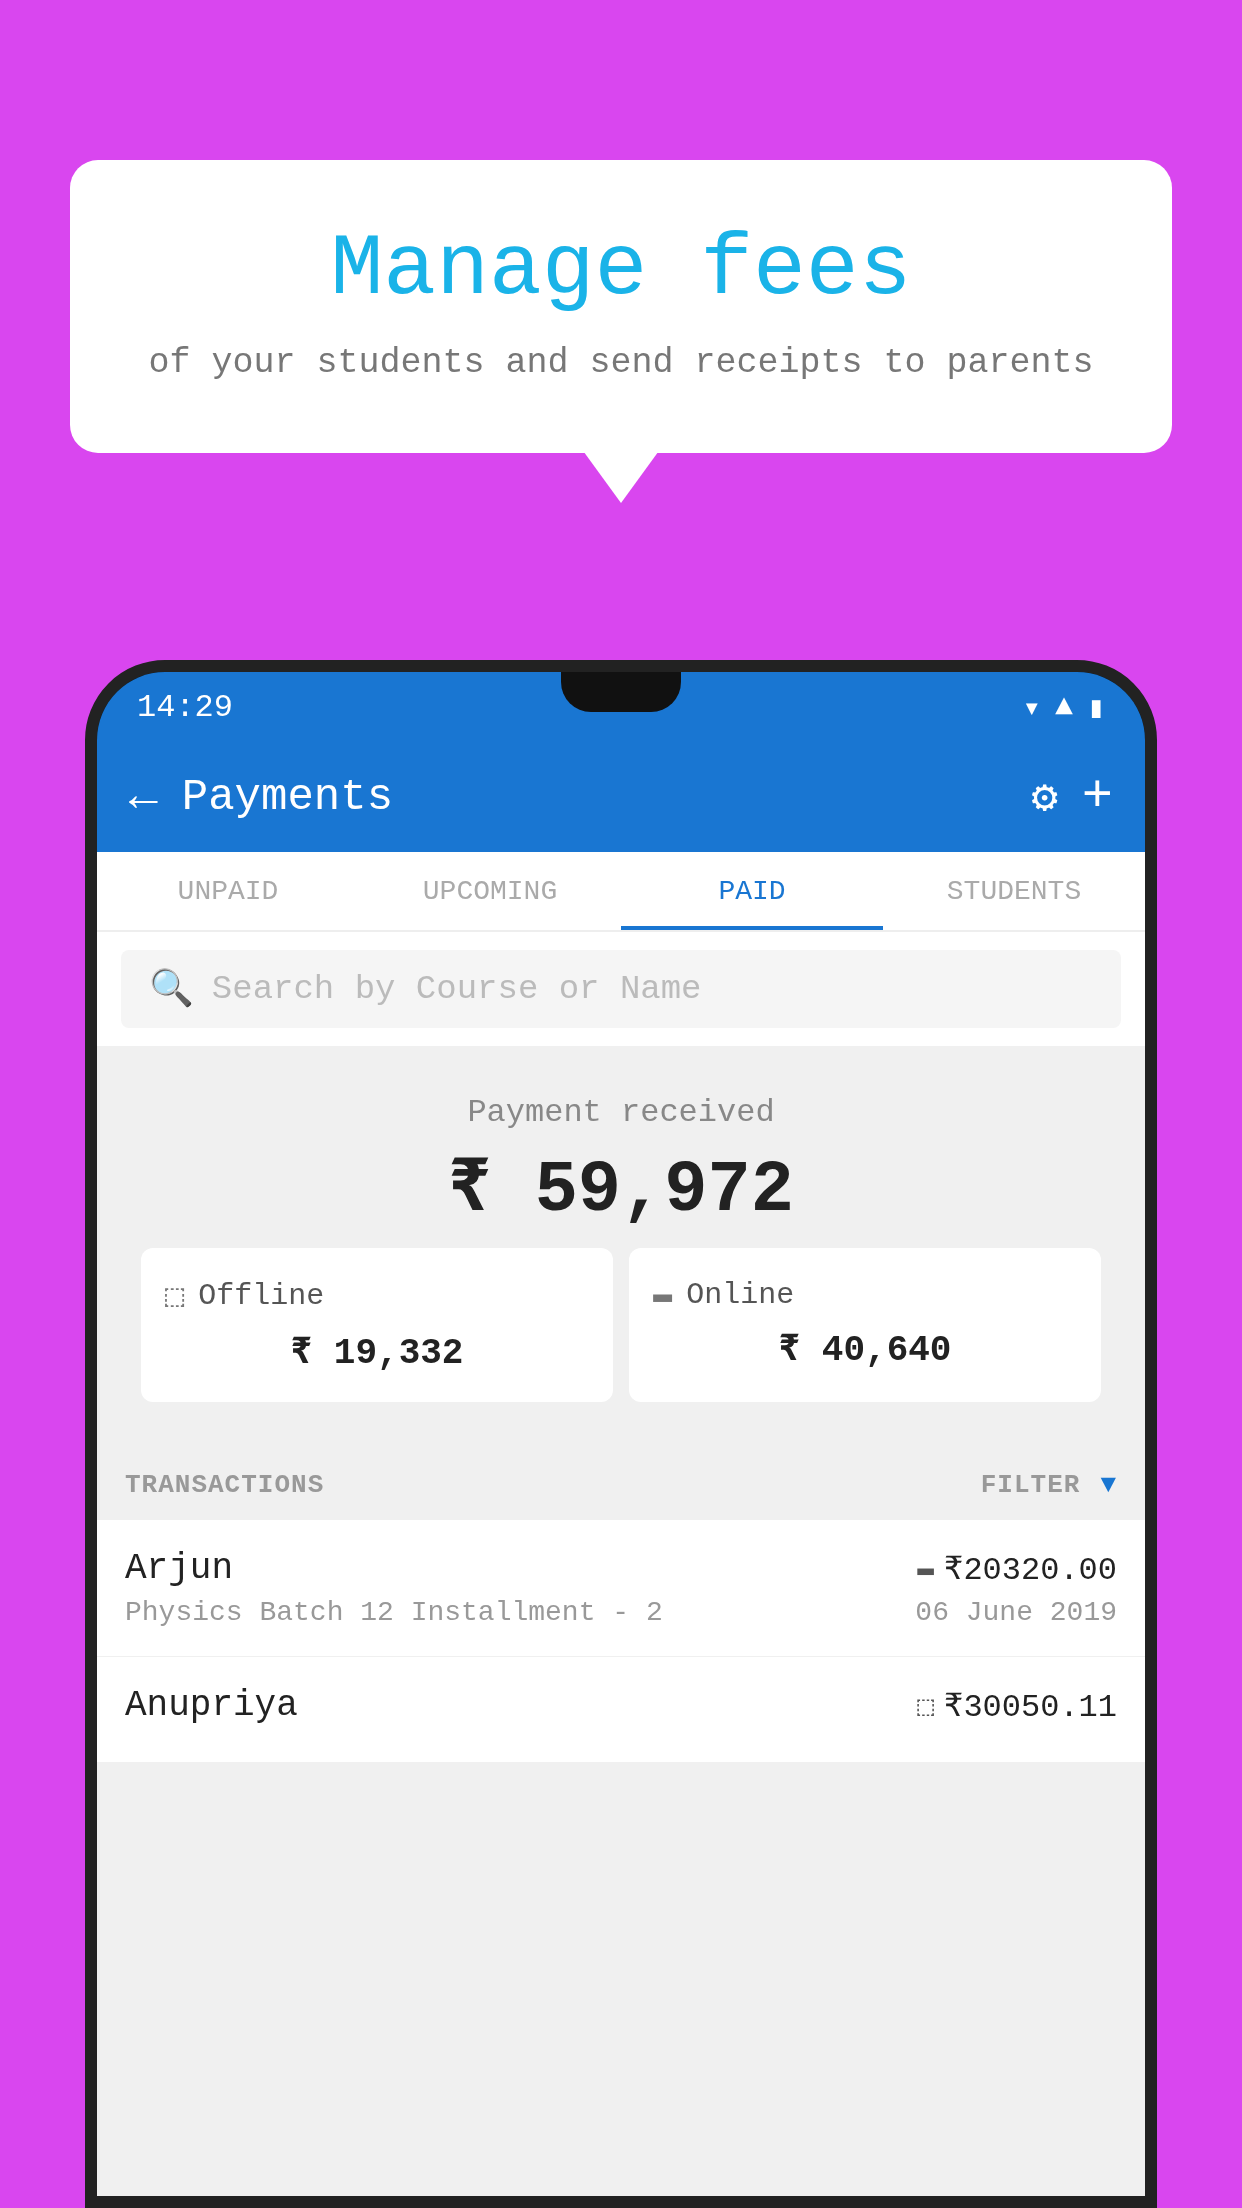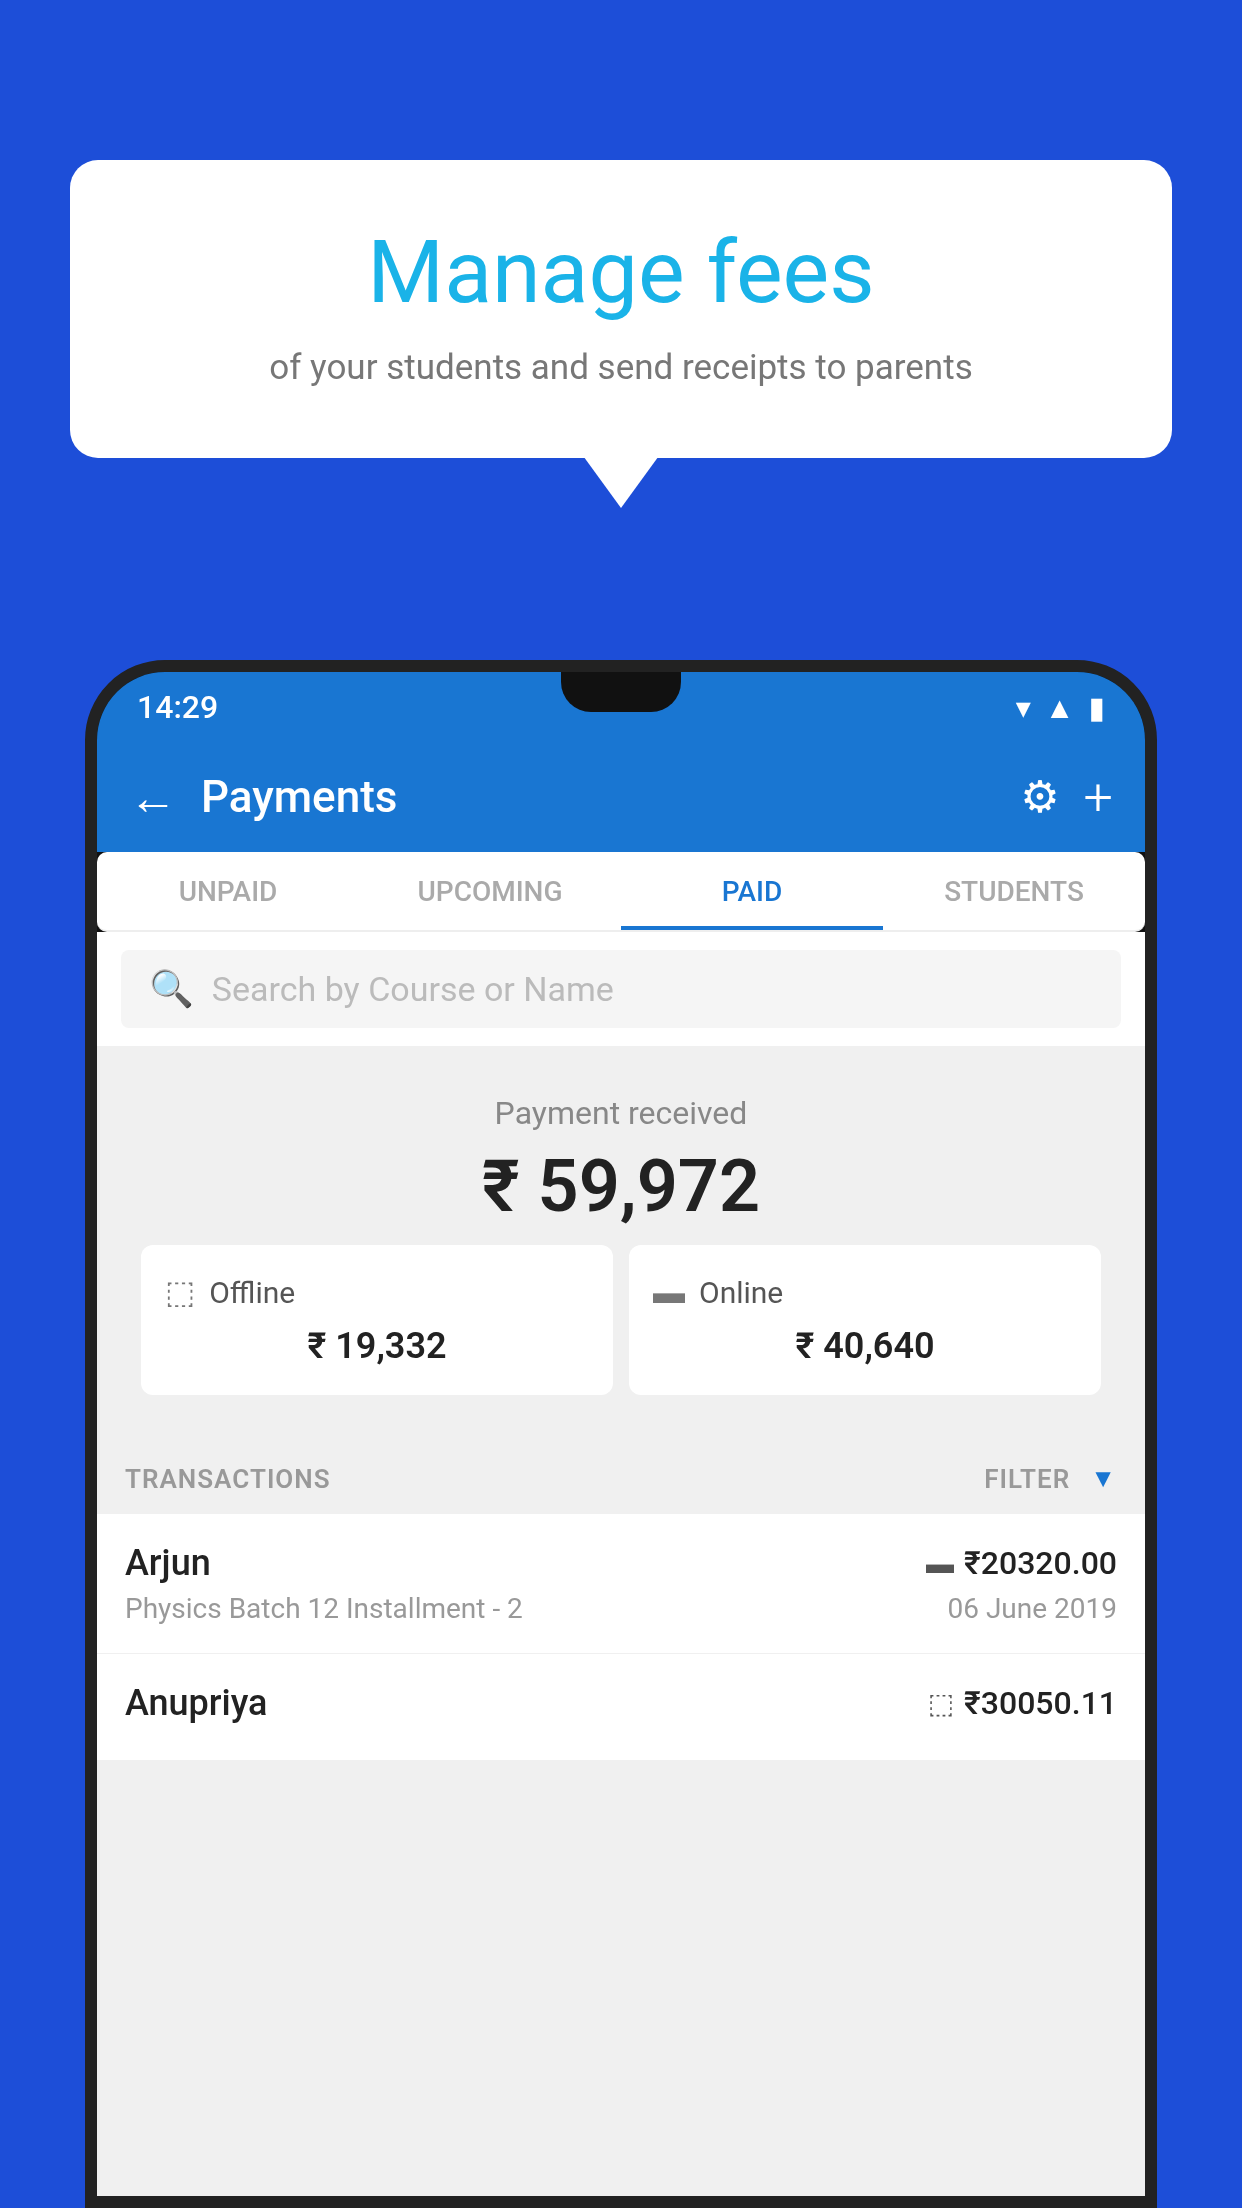--- a/index.html
+++ b/index.html
@@ -117,21 +117,20 @@
       font-size: 44px;
     }
 
     
     .tabs {
       background: white;
       display: flex;
       border-bottom: 2px solid #eee;
       height: 80px;
       align-items: center;
-      border-radius: 10px;
     }
     .tab {
       flex: 1;
       text-align: center;
       font-size: 28px;
       font-weight: 500;
       color: #aaa;
       height: 100%;
       display: flex;
       align-items: center;
@@ -303,21 +302,21 @@
       color: #999;
     }
     .transaction-date {
       font-size: 28px;
       color: #999;
     }
   </style>
 </head>
 <body>
 
-<div style="width:1242px;height:2208px;background:#1d4ed8;position:relative;">
+<div style="width:1242px;height:2208px;background:#d946ef;position:relative;font-family:Liberation Mono, monospace;">
 
   <div class="speech-bubble">
     <div class="speech-bubble-title">Manage fees</div>
     <div class="speech-bubble-subtitle">of your students and send receipts to parents</div>
   </div>
 
   <div class="phone-frame">
 
     <div class="phone-status-bar">
       <span class="status-time">14:29</span>

